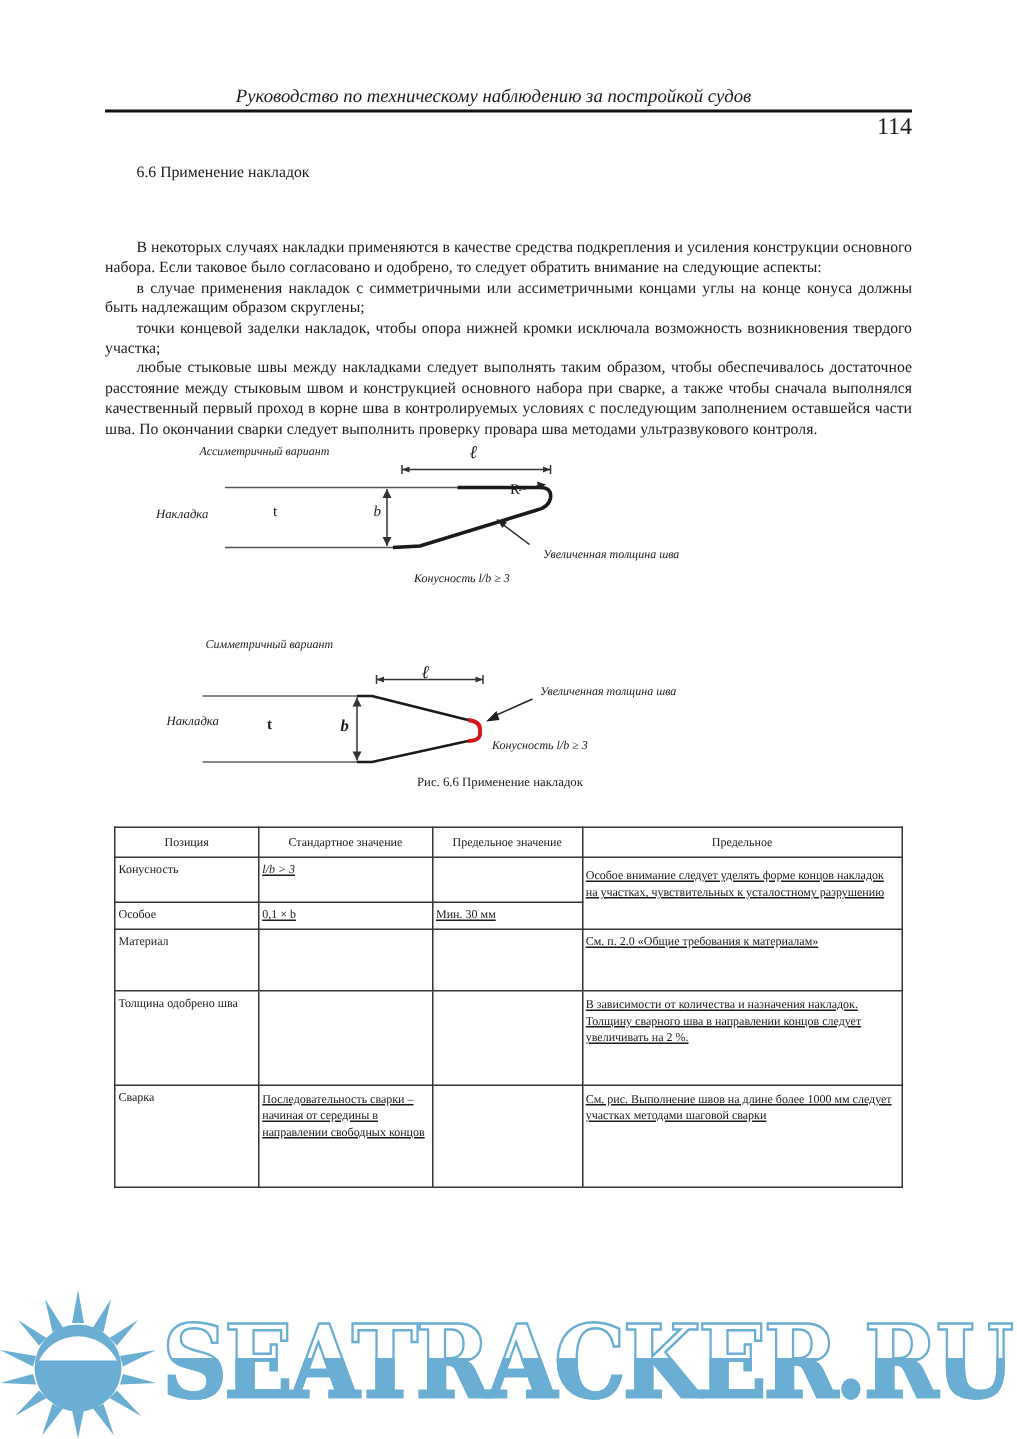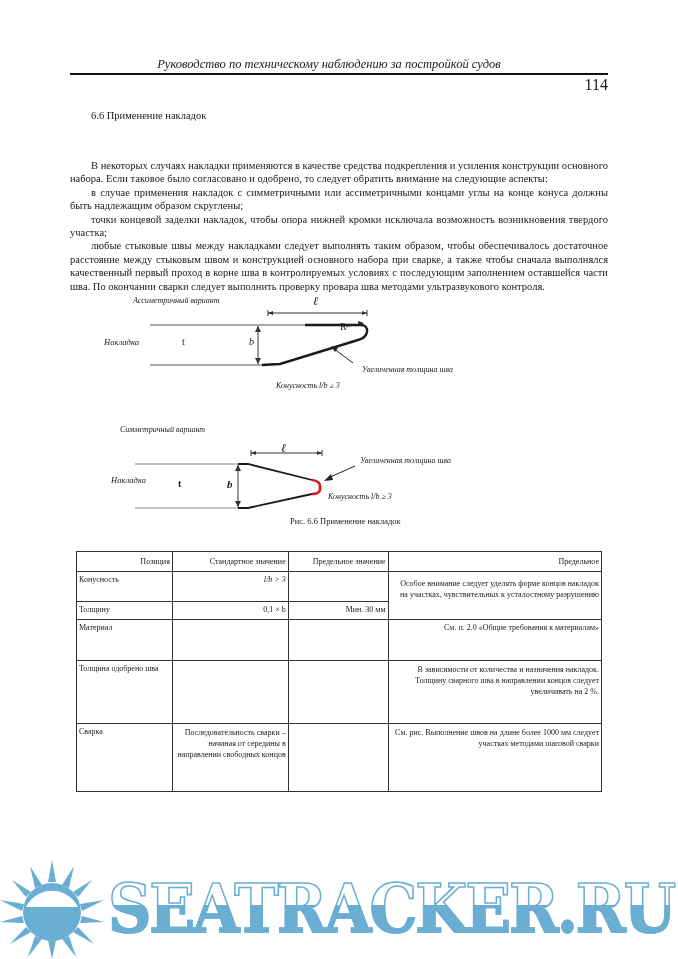--- a/index.html
+++ b/index.html
@@ -11,22 +11,22 @@
   .header-rule { left:70px; top:73px; width:538px; height:2px; background:#111; }
   .page-number { left:70px; top:76px; width:538px; text-align:right; font-size:16px; }
   .section-title { left:91px; top:110px; font-weight:normal; font-size:10.5px; }
   .body-text { left:70px; width:538px; font-size:10.5px; line-height:13.4px; text-align:justify; }
   .body-text p { margin:0; text-indent:21px; }
   .fig-label { font-style:italic; font-size:8px; white-space:nowrap; }
   .fig-caption { font-size:8.5px; white-space:nowrap; }
   table.spec { position:absolute; left:76px; top:551px; width:526px; border-collapse:collapse;
          font-size:8px; }
   table.spec td, table.spec th { border:1.3px solid #333; vertical-align:top; padding:3px 2px; font-weight:normal; }
-  table.spec th { text-align:right; padding:5px 2px; }
-  .c { text-align:right; }
+  table.spec th { text-align:center; padding:5px 2px; }
+  .c { text-align:left;text-decoration:underline; }
   .logo-text { left:108px; top:875px; font-family:"DejaVu Serif", serif; font-weight:bold;
          font-size:60px; letter-spacing:-2px; line-height:60px;
          background:linear-gradient(to bottom, #ffffff 0%, #ffffff 45%, #6aaed3 45%, #6aaed3 100%);
          -webkit-background-clip:text; background-clip:text; color:transparent;
          -webkit-text-stroke:1.5px #6aaed3; white-space:nowrap; transform:scaleY(1.12); transform-origin:top left; }
 </style>
 </head>
 <body>
 
 <div class="abs running-header">Руководство по техническому наблюдению за постройкой судов</div>
@@ -68,21 +68,21 @@
 
     <line x1="346" y1="327" x2="362" y2="323" stroke="#222" stroke-width="0.8" stroke-dasharray="2,1"></line>
     <polygon points="364,323 358,321 359,326" fill="#222"></polygon>
 
     <line x1="353" y1="363" x2="333" y2="348" stroke="#222" stroke-width="1"></line>
     <polygon points="331,346 338,348 335,352" fill="#222"></polygon>
   </svg>
 </div>
 
 <div>
-  <div class="abs fig-label" style="left:120px;top:425px;">Симметричный вариант</div>
+  <div class="abs fig-label" style="left:137px;top:425px;">Симметричный вариант</div>
   <div class="abs fig-label" style="left:111px;top:475px;font-size:8.5px;">Накладка</div>
   <div class="abs fig-label" style="left:178px;top:478px;font-style:normal;font-weight:bold;font-size:10px;">t</div>
   <div class="abs fig-label" style="left:227px;top:478px;font-weight:bold;font-size:11px;">b</div>
   <div class="abs fig-label" style="left:281px;top:441px;font-size:12px;">ℓ</div>
   <div class="abs fig-label" style="left:360px;top:456px;">Увеличенная толщина шва</div>
   <div class="abs fig-label" style="left:328px;top:492px;">Конусность l/b ≥ 3</div>
   <svg class="abs" style="left:0;top:0;" width="678" height="540">
     <line x1="135" y1="464" x2="238" y2="464" stroke="#888" stroke-width="1.2"></line>
     <line x1="135" y1="508" x2="238" y2="508" stroke="#888" stroke-width="1.2"></line>
 
@@ -96,21 +96,21 @@
     <polygon points="238,465 235,471 241,471" fill="#333"></polygon>
     <polygon points="238,507 235,501 241,501" fill="#333"></polygon>
 
     <path d="M238,464 L248,464 L312,480" fill="none" stroke="#1a1a1a" stroke-width="1.8"></path>
     <path d="M238,508 L248,508 L312,494" fill="none" stroke="#1a1a1a" stroke-width="1.8"></path>
     <path d="M312,480 Q320,481 320,486 L320,490 Q319,494 312,494" fill="none" stroke="#d4161c" stroke-width="2.6"></path>
 
     <line x1="355" y1="466" x2="328" y2="478" stroke="#222" stroke-width="1"></line>
     <polygon points="324,481 331,474 333,480" fill="#222"></polygon>
   </svg>
-  <div class="abs fig-caption" style="left:278px;top:516px;margin-left:12px;">Рис. 6.6 Применение накладок</div>
+  <div class="abs fig-caption" style="left:278px;top:516px;">Рис. 6.6 Применение накладок</div>
 </div>
 
 <table class="spec">
   <colgroup>
     <col style="width:96px">
       <col style="width:116px">
       <col style="width:100px">
       <col style="width:214px">
   </colgroup>
   <thead>
@@ -122,21 +122,21 @@
     </tr>
   </thead>
   <tbody>
     <tr style="height:30px">
       <td>Конусность</td>
       <td class="c" style="font-style:italic">l/b &gt; 3</td>
       <td class="c"></td>
       <td class="c" rowspan="2" style="padding-top:6px;line-height:11px">Особое внимание следует уделять форме концов накладок на участках, чувствительных к усталостному разрушению</td>
     </tr>
     <tr style="height:18px">
-      <td>Толщину</td>
+      <td>Особое</td>
       <td class="c">0,1 × b</td>
       <td class="c">Мин. 30 мм</td>
     </tr>
     <tr style="height:41px">
       <td>Материал</td>
       <td class="c"></td>
       <td class="c"></td>
       <td class="c">См. п. 2.0 «Общие требования к материалам»</td>
     </tr>
     <tr style="height:63px">

